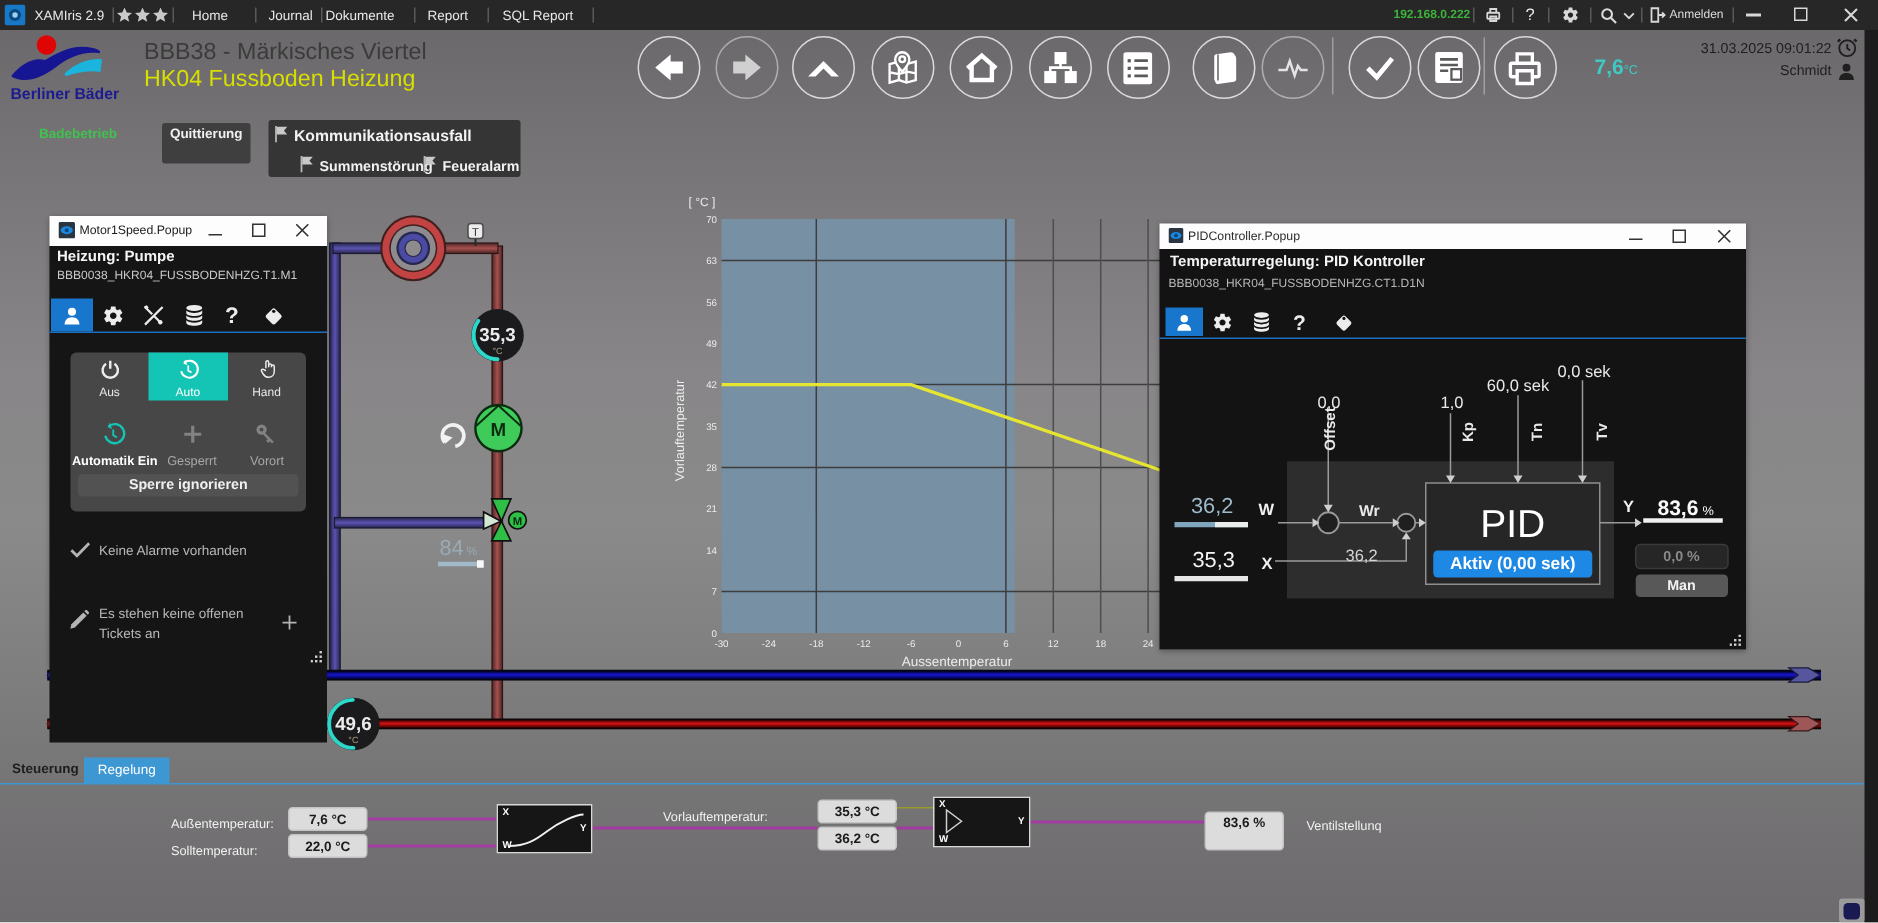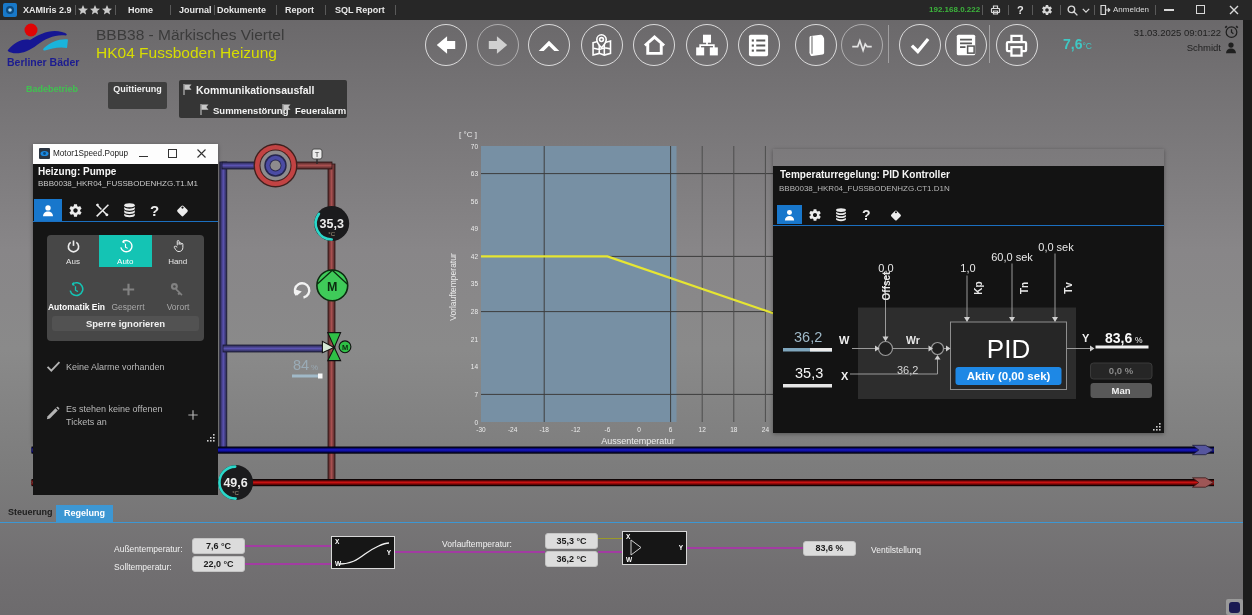--- a/index.html
+++ b/index.html
@@ -3,21 +3,21 @@
 *{margin:0;padding:0;box-sizing:border-box}
 html,body{width:1252px;height:615px;overflow:hidden}
 #app{position:relative;width:1252px;height:615px;font-family:"Liberation Sans",sans-serif;
 background:linear-gradient(180deg,#636163 0px,#6b696b 22px,#757375 95px,#888688 250px,#8a8a8a 350px,#7c7c7c 470px,#716f71 570px,#6d6b6d 615px)}
 .abs{position:absolute}
 
 #tbar{position:absolute;left:0;top:0;width:1252px;height:20px;background:#272727;color:#dcdcdc;font-size:9px;z-index:30}
 #tbar .it{position:absolute;top:0;height:20px;line-height:20px;white-space:nowrap}
 #tbar svg{position:absolute}
 #tbar .sep{position:absolute;top:5px;height:10px;width:1px;background:#5a5a5a}
-#tbar .mi{font-weight:bold;color:#e8e8e8}
+#tbar .mi{font-weight:normal;color:#e8e8e8}
 
 #h-title{position:absolute;left:96px;top:26px;font-size:15.5px;color:#3b3b3b;z-index:5}
 #h-sub{position:absolute;left:96px;top:44px;font-size:15.5px;color:#d8de00;z-index:5}
 #badebetrieb{position:absolute;left:26px;top:84px;font-size:9px;font-weight:bold;color:#40c250;z-index:5}
 #quitt{position:absolute;left:108px;top:82px;width:59px;height:27px;background:#3f3f3f;border-radius:2px;color:#f0f0f0;font-size:9px;font-weight:bold;text-align:center;line-height:15px;z-index:5}
 #alarmpanel{position:absolute;left:179px;top:80px;width:168px;height:38px;background:#353535;border-radius:2px;z-index:5;color:#f2f2f2;font-weight:bold;font-size:10.5px}
 #alarmpanel .r1{position:absolute;left:4px;top:4px;height:12px;line-height:12px;white-space:nowrap}
 #alarmpanel .r2{position:absolute;left:21px;top:23.5px;height:12px;line-height:12px;white-space:nowrap;font-size:9.5px}
 #alarmpanel .r3{position:absolute;left:103px;top:23.5px;height:12px;line-height:12px;white-space:nowrap;font-size:9.5px}
 .flagsvg{vertical-align:-1px;margin-right:4px}
@@ -25,21 +25,21 @@
 .nb{position:absolute;top:24px;width:42px;height:42px;border-radius:50%;border:1.5px solid rgba(255,255,255,0.75);z-index:5;display:flex;align-items:center;justify-content:center}
 .nb.dim{border-color:rgba(255,255,255,0.45)}
 .nsep{position:absolute;top:26px;width:1px;height:38px;background:rgba(255,255,255,0.35);z-index:5}
 #temp76{position:absolute;left:1063px;top:36px;z-index:5;color:#3fc8c4;font-size:14px;font-weight:bold}
 #temp76 span{font-size:8.5px;font-weight:normal}
 #dt{position:absolute;right:31px;top:27px;z-index:5;color:#1f1f1f;font-size:9.5px;text-align:right}
 #usr{position:absolute;right:31px;top:42px;z-index:5;color:#1f1f1f;font-size:9.5px;text-align:right}
 #rstrip{position:absolute;right:0;top:20px;width:9px;height:595px;background:#1c1c1c;z-index:6}
 
 #tabSteu{position:absolute;left:8px;top:507px;font-size:9px;font-weight:bold;color:#1e1e1e;z-index:4}
-#tabReg{position:absolute;left:56px;top:505px;width:57px;height:17px;background:#3d97d3;color:#fff;font-size:9px;font-weight:bold;text-align:center;line-height:17px;z-index:4}
+#tabReg{position:absolute;left:56px;top:505px;width:57px;height:17px;background:#3d97d3;color:#fff;font-size:9px;font-weight:normal;text-align:center;line-height:17px;z-index:4}
 #tabline{position:absolute;left:0;top:521.5px;width:1243px;height:1.5px;background:#3d97d3;z-index:4}
 .flbl{position:absolute;font-size:8.5px;color:#f2f2f2;z-index:4;white-space:nowrap}
 .vbox{position:absolute;width:53px;height:16px;background:#dcdcdc;border:1px solid #c4c4c4;border-radius:3px;color:#1a1a1a;font-size:9px;font-weight:bold;text-align:center;line-height:14px;z-index:4}
 .fline{position:absolute;height:1.5px;background:#a23ca2;z-index:3}
 .fyellow{position:absolute;height:1.5px;background:#9a9a28;z-index:3}
 .fbox{position:absolute;background:#161616;border:1px solid #d8d8d8;z-index:4;color:#fff}
 .fbox .lx{position:absolute;left:3px;top:1px;font-size:6.5px;font-weight:bold}
 .fbox .lw{position:absolute;left:3px;bottom:1px;font-size:6.5px;font-weight:bold}
 .fbox .ly{position:absolute;right:3px;top:50%;margin-top:-4px;font-size:6.5px;font-weight:bold}
 #hk03{position:absolute;left:32px;top:453.5px;width:152px;height:24px;background:#6b6b6b;border:1px solid #7e7e7e;border-radius:3px;color:#f2f2f2;font-size:15px;text-align:center;line-height:22px;z-index:3}
@@ -243,21 +243,21 @@
 <div id="tabReg">Regelung</div>
 <div id="tabline"></div>
 <div class="flbl" style="left:114px;top:544px">Außentemperatur:</div>
 <div class="flbl" style="left:114px;top:561.5px">Solltemperatur:</div>
 <div class="flbl" style="left:442px;top:539px">Vorlauftemperatur:</div>
 <div class="flbl" style="left:871px;top:545px">Ventilstellunq</div>
 <div class="vbox" style="left:192px;top:538px">7,6 °C</div>
 <div class="vbox" style="left:192px;top:555.5px">22,0 °C</div>
 <div class="vbox" style="left:545px;top:533px">35,3 °C</div>
 <div class="vbox" style="left:545px;top:550.5px">36,2 °C</div>
-<div class="vbox" style="left:803px;top:541px;width:53px;height:15px;line-height:12px">83,6 %</div>
+<div class="vbox" style="left:803px;top:541px;width:53px;height:26px;line-height:12px">83,6 %</div>
 <div class="fline" style="left:245px;top:545px;width:86px"></div>
 <div class="fline" style="left:245px;top:563px;width:86px"></div>
 <div class="fline" style="left:395px;top:551px;width:150px"></div>
 <div class="fline" style="left:598px;top:551px;width:24px"></div>
 <div class="fline" style="left:687px;top:547px;width:116px"></div>
 <div class="fyellow" style="left:598px;top:537.5px;width:24px"></div>
 <div class="fbox" style="left:331px;top:536px;width:64px;height:33px">
       <span class="lx">X</span>
       <span class="lw">W</span>
       <span class="ly">Y</span>
@@ -515,20 +515,33 @@
             <rect x="3" y="3" width="1.6" height="1.6"></rect>
             <rect x="6" y="6" width="1.6" height="1.6"></rect>
             <rect x="3" y="6" width="1.6" height="1.6"></rect>
             <rect x="0" y="6" width="1.6" height="1.6"></rect>
           </g>
         </svg>
  </div>
 </div>
 
 <div class="popup" id="ppop" style="left:773px;top:148.5px;width:391px;height:284.5px">
+ <div class="ptitle" style="height:17px">
+  <svg style="position:absolute;left:6px;top:3.5px" width="10" height="10">
+          <rect width="10" height="10" rx="1" fill="#2b3542"></rect>
+          <ellipse cx="5" cy="5" rx="3.6" ry="2.4" fill="#1a88e0"></ellipse>
+          <circle cx="5" cy="5" r="1.3" fill="#0c4a7e"></circle>
+        </svg>
+  <div style="position:absolute;left:19px;top:4px;font-size:8.2px;color:#2a2a2a">PIDController.Popup</div>
+  <div class="wmin" style="left:313px;top:10px"></div>
+  <div class="wmax" style="left:342px;top:4px"></div>
+  <svg style="position:absolute;left:372px;top:4.5px" width="9" height="9" viewBox="0 0 9 9" stroke="#333" stroke-width="1.1">
+          <path d="M0.5 0.5l8 8M8.5 0.5l-8 8"></path>
+        </svg>
+ </div>
  <div class="pbody" style="top:17px;height:267.5px;background:#131313">
   <div style="position:absolute;left:7px;top:3px;font-size:10px;font-weight:bold;color:#f5f5f5">Temperaturregelung: PID Kontroller</div>
   <div style="position:absolute;left:6px;top:18px;font-size:8px;color:#b8b8b8">BBB0038_HKR04_FUSSBODENHZG.CT1.D1N</div>
   <div style="position:absolute;left:3.8px;top:39.7px;width:25.4px;height:19.1px;background:#1877cc"></div>
   <svg style="position:absolute;left:10px;top:42px" width="13" height="14" viewBox="0 0 24 24" fill="#fff">
           <circle cx="12" cy="7.5" r="4.6"></circle>
           <path d="M3.5 22c0-5.2 3.6-8.3 8.5-8.3s8.5 3.1 8.5 8.3z"></path>
         </svg>
   <svg style="position:absolute;left:35px;top:42px" width="14" height="14" viewBox="0 0 24 24" fill="#ececec">
           <path d="M19.4 13c.04-.33.06-.66.06-1s-.02-.67-.06-1l2.1-1.65c.2-.15.25-.42.12-.64l-2-3.46c-.12-.22-.39-.3-.6-.22l-2.5 1c-.52-.4-1.08-.73-1.7-.98l-.38-2.65C14.4 2.18 14.2 2 14 2h-4c-.2 0-.4.18-.44.4l-.38 2.65c-.6.25-1.17.58-1.7.98l-2.5-1c-.2-.08-.47 0-.6.22l-2 3.46c-.12.22-.07.49.12.64L4.6 11c-.04.33-.06.66-.06 1s.02.67.06 1l-2.1 1.65c-.2.15-.25.42-.12.64l2 3.46c.12.22.39.3.6.22l2.5-1c.52.4 1.08.73 1.7.98l.38 2.65c.04.22.24.4.44.4h4c.2 0 .4-.18.44-.4l.38-2.65c.6-.25 1.17-.58 1.7-.98l2.5 1c.2.08.47 0 .6-.22l2-3.46c.12-.22.07-.49-.12-.64zM12 15.5c-1.93 0-3.5-1.57-3.5-3.5s1.57-3.5 3.5-3.5 3.5 1.57 3.5 3.5-1.57 3.5-3.5 3.5z"></path>

